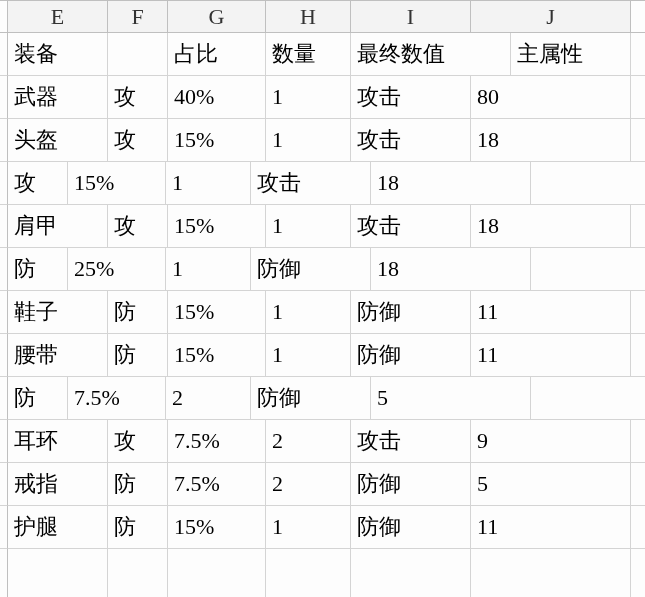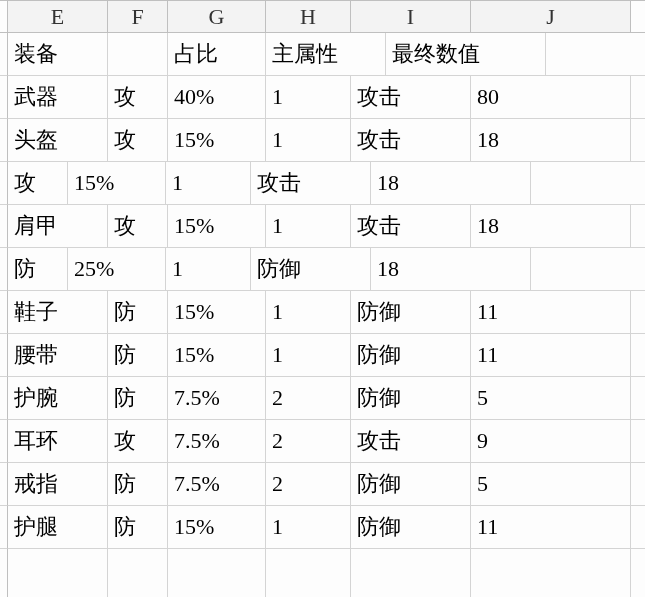--- a/index.html
+++ b/index.html
@@ -79,22 +79,23 @@
     <div class="col-header c-I">I</div>
     <div class="col-header c-J">J</div>
     <div class="col-header c-tail"></div>
   </div>
 
   <div class="data-row">
     <div class="c-lead"></div>
     <div class="cell c-E">装备</div>
     <div class="cell c-F"></div>
     <div class="cell c-G">占比</div>
+    <div class="cell c-H">数量</div>
+    <div class="cell c-J">最终数值</div>
     <div class="cell c-I">主属性</div>
-    <div class="cell c-J">最终数值</div>
     <div class="c-tail"></div>
   </div>
 
   <div class="data-row">
     <div class="c-lead"></div>
     <div class="cell c-E">武器</div>
     <div class="cell c-F">攻</div>
     <div class="cell c-G">40%</div>
     <div class="cell c-H">1</div>
     <div class="cell c-I">攻击</div>
@@ -161,21 +162,20 @@
     <div class="cell c-F">防</div>
     <div class="cell c-G">15%</div>
     <div class="cell c-H">1</div>
     <div class="cell c-I">防御</div>
     <div class="cell c-J">11</div>
     <div class="c-tail"></div>
   </div>
 
   <div class="data-row">
     <div class="c-lead"></div>
-    <div class="cell c-E">护腕</div>
     <div class="cell c-F">防</div>
     <div class="cell c-G">7.5%</div>
     <div class="cell c-H">2</div>
     <div class="cell c-I">防御</div>
     <div class="cell c-J">5</div>
     <div class="c-tail"></div>
   </div>
 
   <div class="data-row">
     <div class="c-lead"></div>

